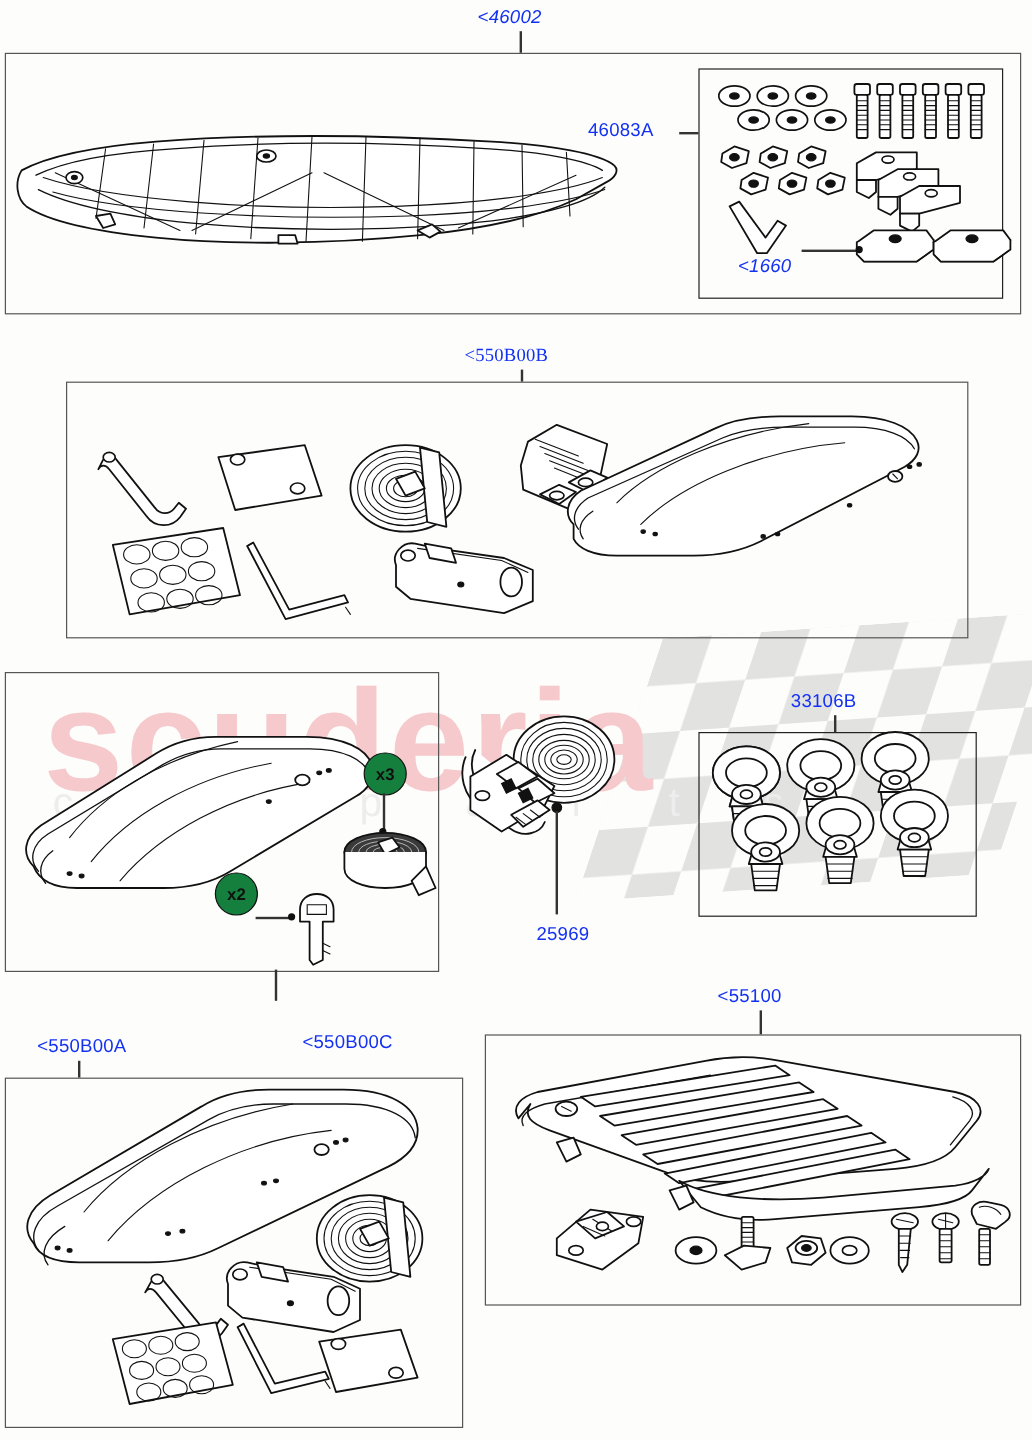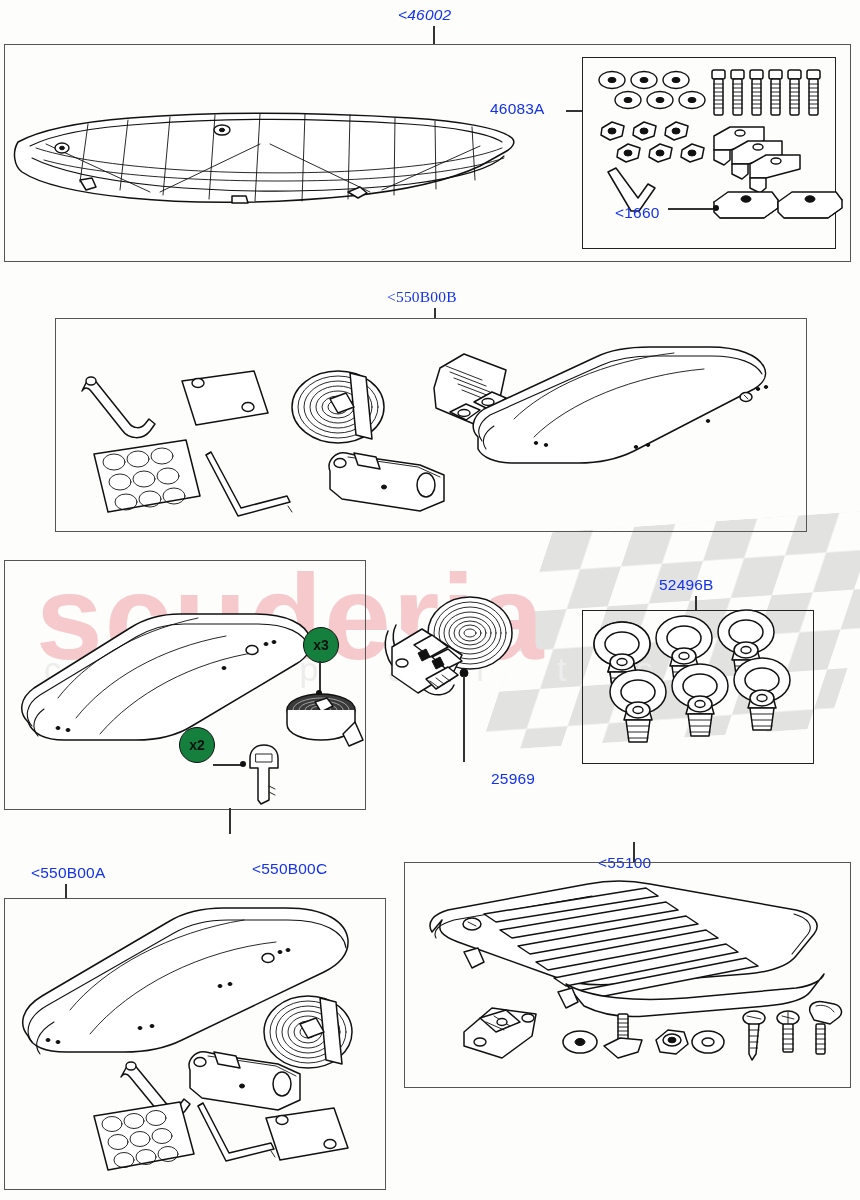--- a/index.html
+++ b/index.html
@@ -222,21 +222,21 @@
       </g>
       <g transform="translate(192,128)">
         <path class="ln" d="M0 14 l14 -10 l44 0 l6 8 l-14 10 l-44 0 z"></path>
         <path class="ln" d="M0 14 l0 10 l6 6 l44 0 l14 -10 l0 -8"></path>
         <path class="ln-h" d="M0 24 l6 6 l44 0 l14 -10"></path>
         <ellipse class="fill-dk" cx="32" cy="11" rx="5" ry="3.2"></ellipse>
       </g>
     </g>
   </svg>
 
-  <div class="lbl" style="left:615px;top:204px;">&lt;1660</div>
+  <div class="lbl" style="left:615px;top:214px;font-style:italic;">&lt;1660</div>
   <div class="leader h" style="left:668px;top:208px;width:48px;"></div>
   <div class="dot" style="left:713px;top:205px;"></div>
 
   <div class="lbl" style="left:387px;top:288px;font-family:Liberation Serif, serif;">&lt;550B00B</div>
   <div class="leader v" style="left:434px;top:308px;height:10px;"></div>
   <div class="panel" id="panel-2" style="left:55px;top:318px;width:750px;height:212px;"></div>
 
   <svg class="art" style="left:70px;top:345px;width:730px;height:180px;" viewBox="0 0 730 180">
 
     <path class="ln" d="M16 38 c3 -5 9 -4 11 0 l32 40 c4 6 12 6 16 1 l4 -5 l6 5 l-5 7 c-7 9 -21 9 -28 -1 l-31 -39 c-3 -4 -7 -4 -9 0 z"></path>
@@ -382,23 +382,23 @@
       <path class="ln" d="M44 18 l16 -8 l14 12 l-16 8 z"></path>
       <path class="fill-dk" d="M30 14 l8 -4 l4 8 l-8 4 z"></path>
       <path class="fill-dk" d="M44 22 l8 -4 l4 8 l-8 4 z"></path>
       <ellipse class="fill-w" cx="14" cy="24" rx="6" ry="4"></ellipse>
       <path class="ln" d="M38 40 l22 -12 l10 8 l-22 14 z"></path>
       <path class="ln-h" d="M42 42 l8 6 M48 39 l8 6 M54 36 l8 6"></path>
     </g>
     <ellipse class="fill-dk" cx="84" cy="78" rx="4" ry="4"></ellipse>
   </svg>
   <div class="leader v" style="left:463px;top:676px;height:86px;"></div>
-  <div class="lbl" style="left:447px;top:770px;margin-left:44px;">25969</div>
-
-  <div class="lbl" style="left:659px;top:576px;">52496B</div>
+  <div class="lbl" style="left:447px;top:770px;">25969</div>
+
+  <div class="lbl" style="left:659px;top:576px;">33106B</div>
   <div class="leader v" style="left:695px;top:596px;height:14px;"></div>
   <div class="subbox" id="panel-4" style="left:582px;top:610px;width:230px;height:152px;"></div>
 
   <svg class="art" style="left:592px;top:618px;width:212px;height:138px;" viewBox="0 0 212 138">
     <g id="eyebolt">
       <ellipse class="ln" cx="30" cy="26" rx="28" ry="22"></ellipse>
       <ellipse class="ln" cx="30" cy="26" rx="17" ry="12"></ellipse>
       <path class="ln" d="M20 40 l20 0 l4 14 l-28 0 z"></path>
       <ellipse class="ln" cx="30" cy="44" rx="12" ry="8"></ellipse>
       <ellipse class="fill-w" cx="30" cy="44" rx="5" ry="3.5"></ellipse>
@@ -476,21 +476,21 @@
     </g>
 
     <path class="ln" d="M184 196 l5 -3 l26 50 l42 -10 l3 6 l-48 12 z"></path>
     <path class="ln-h" d="M188 194 l-4 2 M257 241 l4 6"></path>
 
     <path class="ln" d="M252 208 l68 -10 l14 40 l-68 12 z"></path>
     <ellipse class="fill-w" cx="268" cy="210" rx="6" ry="4.5"></ellipse>
     <ellipse class="fill-w" cx="316" cy="234" rx="6" ry="4.5"></ellipse>
   </svg>
 
-  <div class="lbl" style="left:598px;top:822px;margin-top:32px;">&lt;55100</div>
+  <div class="lbl" style="left:598px;top:822px;">&lt;55100</div>
   <div class="leader v" style="left:633px;top:842px;height:20px;"></div>
   <div class="panel" id="panel-6" style="left:404px;top:862px;width:445px;height:224px;"></div>
 
   <svg class="art" style="left:414px;top:880px;width:425px;height:130px;" viewBox="0 0 425 130">
     <path class="ln" d="M18 52 c-6 -10 2 -18 16 -22 l140 -26 c20 -4 42 -4 62 0 l146 26 c18 4 26 14 18 24 l-18 22 c-8 10 -26 16 -50 18 l-128 10 c-22 2 -44 0 -60 -6 l-100 -36 c-16 -6 -22 -12 -16 -22 z"></path>
     <path class="ln-thin" d="M22 58 c-4 -8 4 -14 18 -18 l138 -24"></path>
     <path class="ln-thin" d="M380 34 c14 4 20 12 14 20 l-16 20"></path>
 
     <g class="ln">
       <path d="M70 34 L232 8 L244 16 L82 42 z"></path>

